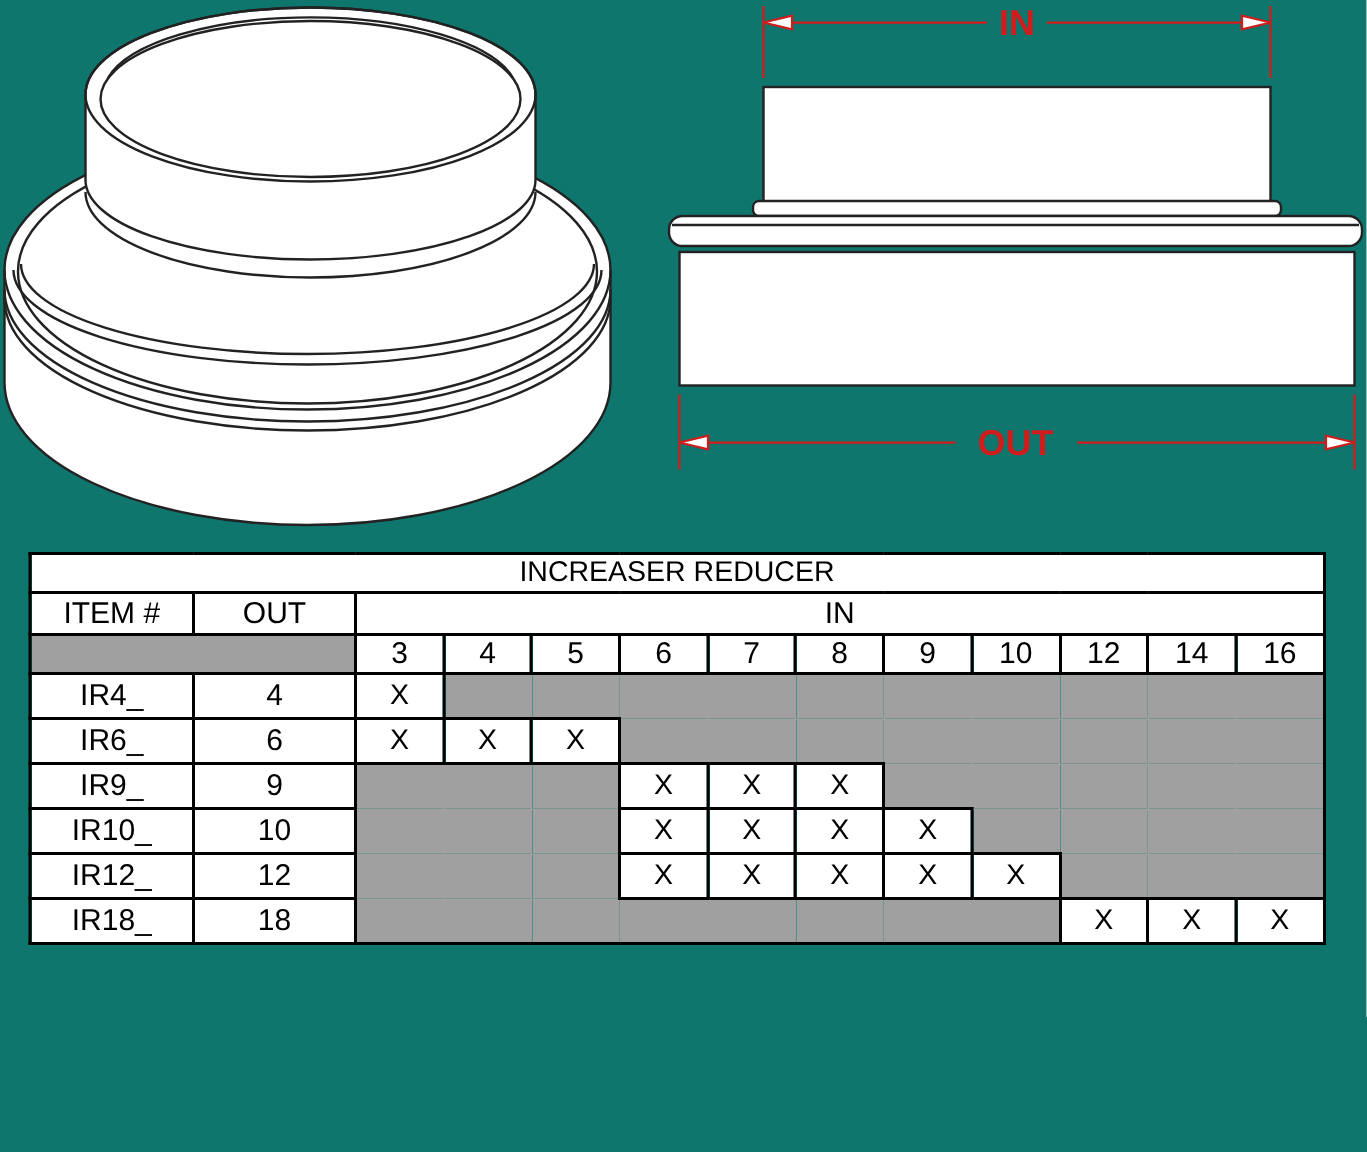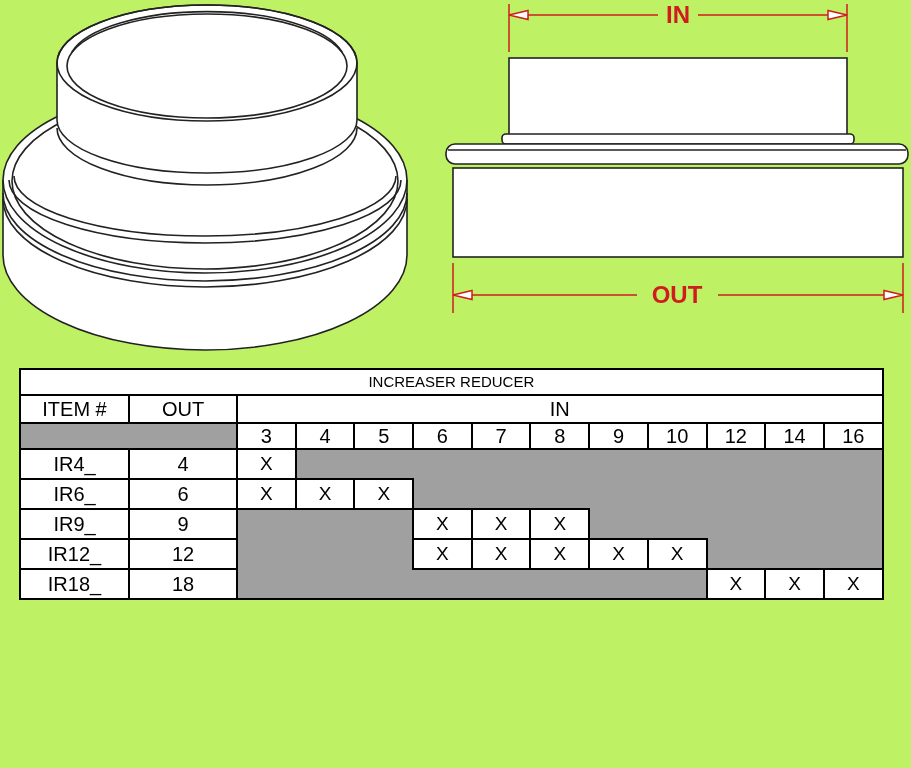--- a/index.html
+++ b/index.html
@@ -1,27 +1,27 @@
 <!DOCTYPE html>
 <html><head>
 <meta charset="utf-8">
 <style>
   html,body{margin:0;padding:0;background:#fff;}
-  .stage{position:relative;width:911px;height:768px;background:#bef264;overflow:hidden;
+  .stage{position:relative;width:911px;height:768px;background:#0f766e;overflow:hidden;
          font-family:"Liberation Sans",sans-serif;}
   .stage svg{position:absolute;}
   #isoSvg{left:0;top:0;}
   #sideSvg{left:440px;top:0;}
   table.matrix{position:absolute;left:19px;top:368px;width:863px;
                border-collapse:collapse;table-layout:fixed;border:2px solid #000;}
   .matrix td{border:2px solid #000;background:#fff;text-align:center;vertical-align:middle;
              padding:0;font-size:20px;color:#000;height:28px;line-height:1.1;overflow:hidden;
              font-family:"Liberation Sans",sans-serif;}
   .matrix td.shaded{background:#a0a0a0;border:1px solid #a0a0a0;}
-  .matrix tr.title-row td{height:24px;font-size:15px;}
+  .matrix tr.title-row td{height:24px;font-size:19px;}
   .matrix tr.header-row td{height:26px;}
   .matrix tr.sizes-row td{height:24px;}
   .matrix td.x-cell{font-size:19px;}
 </style>
 </head>
 <body>
 
 <div class="stage">
 
   <svg id="isoSvg" width="420" height="360" viewBox="0 0 420 360">
@@ -153,20 +153,35 @@
           <td class="x-cell">X</td>
           <td class="x-cell">X</td>
           <td class="x-cell">X</td>
           <td class="shaded"></td>
           <td class="shaded"></td>
           <td class="shaded"></td>
           <td class="shaded"></td>
           <td class="shaded"></td>
         </tr>
         <tr>
+          <td>IR10_</td>
+          <td>10</td>
+          <td class="shaded"></td>
+          <td class="shaded"></td>
+          <td class="shaded"></td>
+          <td class="x-cell">X</td>
+          <td class="x-cell">X</td>
+          <td class="x-cell">X</td>
+          <td class="x-cell">X</td>
+          <td class="shaded"></td>
+          <td class="shaded"></td>
+          <td class="shaded"></td>
+          <td class="shaded"></td>
+        </tr>
+        <tr>
           <td>IR12_</td>
           <td>12</td>
           <td class="shaded"></td>
           <td class="shaded"></td>
           <td class="shaded"></td>
           <td class="x-cell">X</td>
           <td class="x-cell">X</td>
           <td class="x-cell">X</td>
           <td class="x-cell">X</td>
           <td class="x-cell">X</td>

